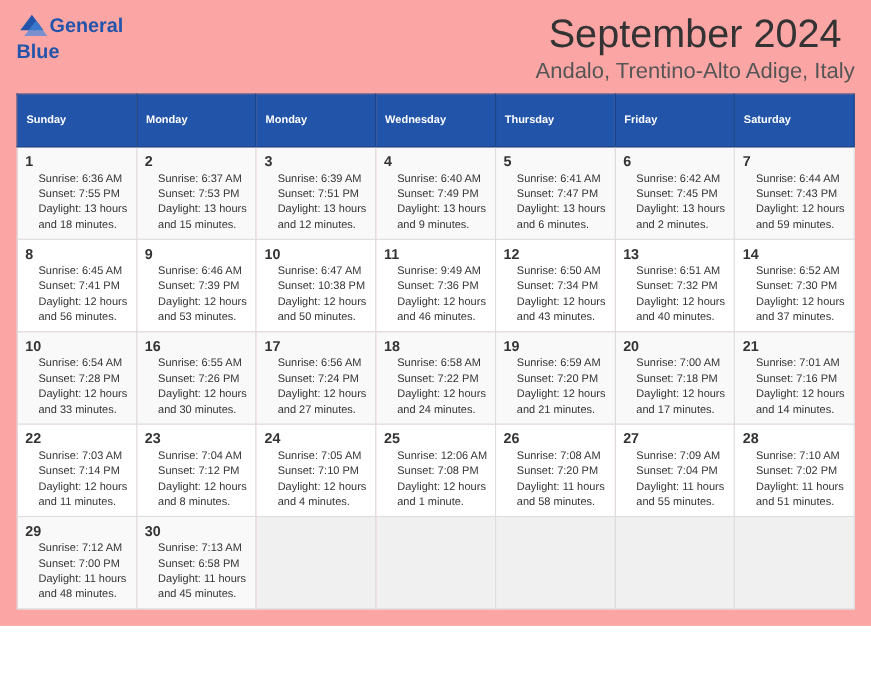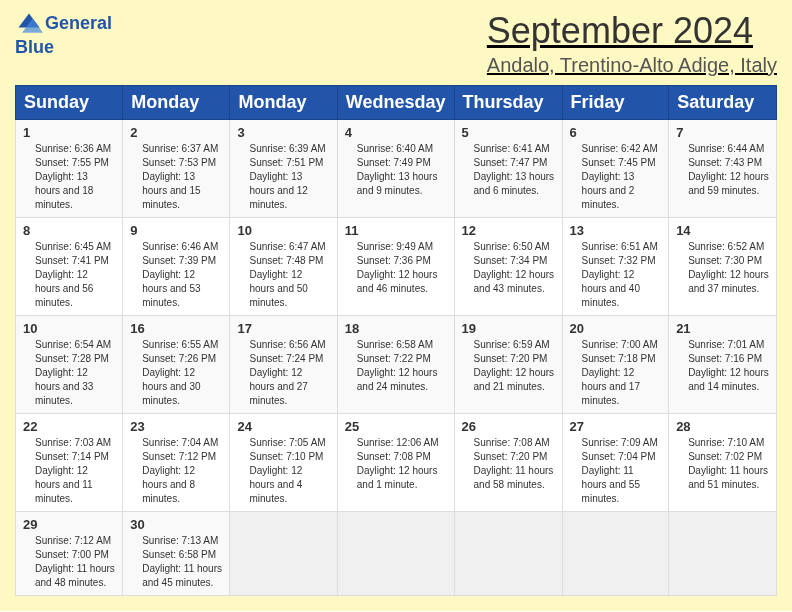--- a/index.html
+++ b/index.html
@@ -5,21 +5,21 @@
     * { box-sizing: border-box; margin: 0; padding: 0; }
     body {
       font-family: Arial, sans-serif;
       background: #fff;
       width: 792px;
       min-height: 612px;
       padding: 0;
     }
     .page {
       width: 792px;
-      background: #fef9c3;
+      background: #fca5a5;
       padding: 10px 15px 15px 15px;
     }
     .header {
       display: flex;
       align-items: flex-start;
       justify-content: space-between;
       margin-bottom: 8px;
     }
     .logo-text {
       font-size: 18px;
@@ -27,44 +27,43 @@
       color: #333;
       line-height: 1.1;
     }
     .logo-text .blue { color: #2255aa; }
     .logo-icon {
       width: 28px;
       height: 28px;
       margin-right: 2px;
     }
     .title-block {
-      text-align: left;
-      text-decoration: underline;
+      text-align: center;
     }
     .month-title {
       font-size: 36px;
       color: #333;
       font-weight: normal;
     }
     .subtitle {
       font-size: 20px;
       color: #555;
       margin-top: 2px;
     }
     .calendar {
       width: 100%;
       border-collapse: collapse;
       border: 1px solid #ccc;
     }
     .calendar th {
       background: #2255aa;
       color: #fff;
       text-align: left;
-      padding: 6px 8px;
-      font-size: 18px;
+      padding: 18px 8px;
+      font-size: 10px;
       font-weight: bold;
       border: 1px solid #1a4488;
     }
     .calendar td {
       vertical-align: top;
       padding: 5px 7px;
       border: 1px solid #ddd;
       font-size: 10.5px;
       color: #333;
       background: #fff;
@@ -210,21 +209,21 @@
           <div class="day-info">
             <span>Sunrise: 6:46 AM</span><br>
             <span>Sunset: 7:39 PM</span><br>
             <span>Daylight: 12 hours and 53 minutes.</span>
           </div>
         </td>
           <td>
           <span class="day-num">10</span>
           <div class="day-info">
             <span>Sunrise: 6:47 AM</span><br>
-            <span>Sunset: 7:48 PM</span><br>
+            <span>Sunset: 10:38 PM</span><br>
             <span>Daylight: 12 hours and 50 minutes.</span>
           </div>
         </td>
           <td>
           <span class="day-num">11</span>
           <div class="day-info">
             <span>Sunrise: 9:49 AM</span><br>
             <span>Sunset: 7:36 PM</span><br>
             <span>Daylight: 12 hours and 46 minutes.</span>
           </div>

